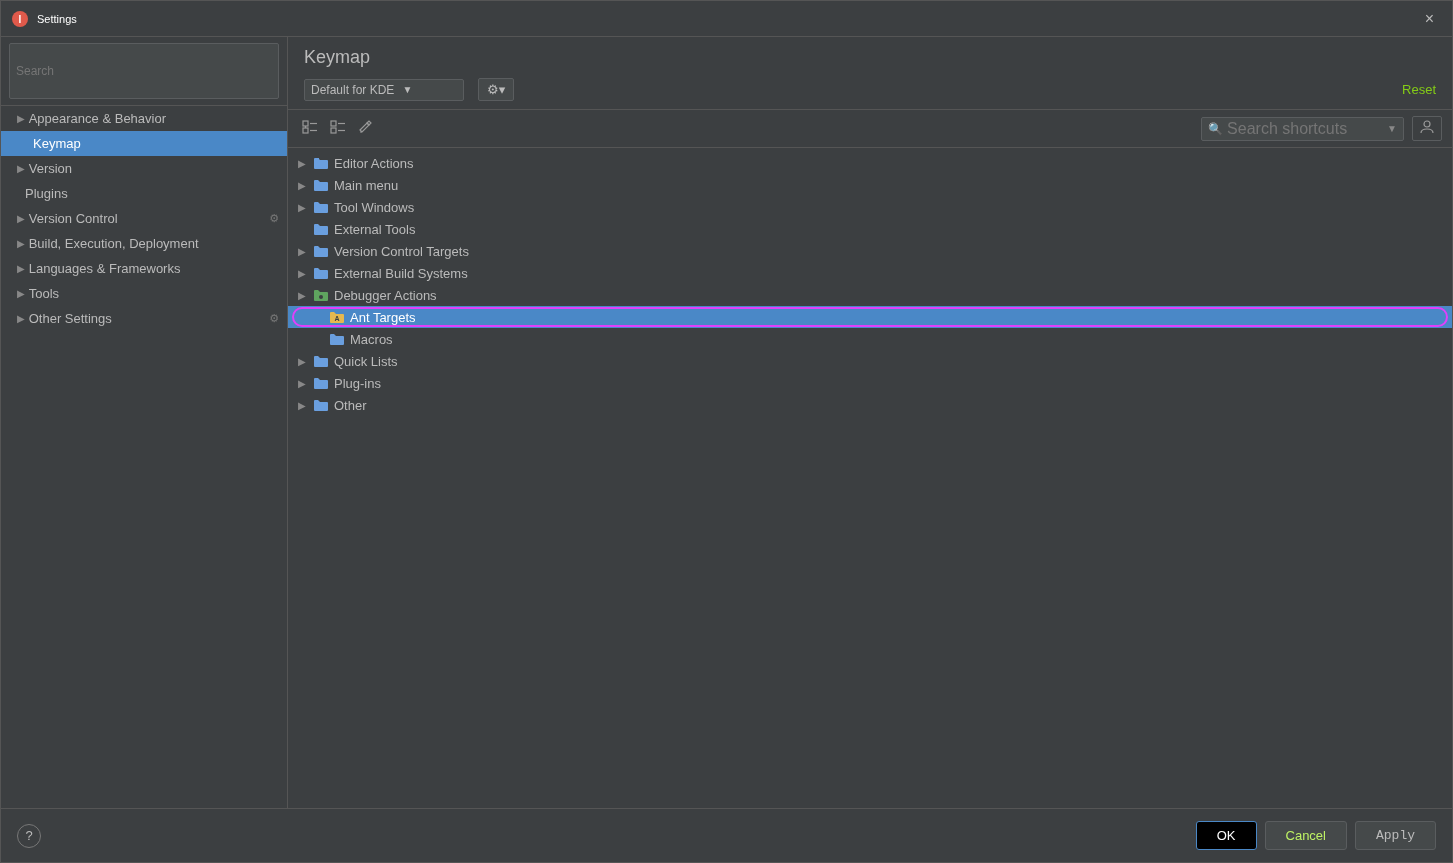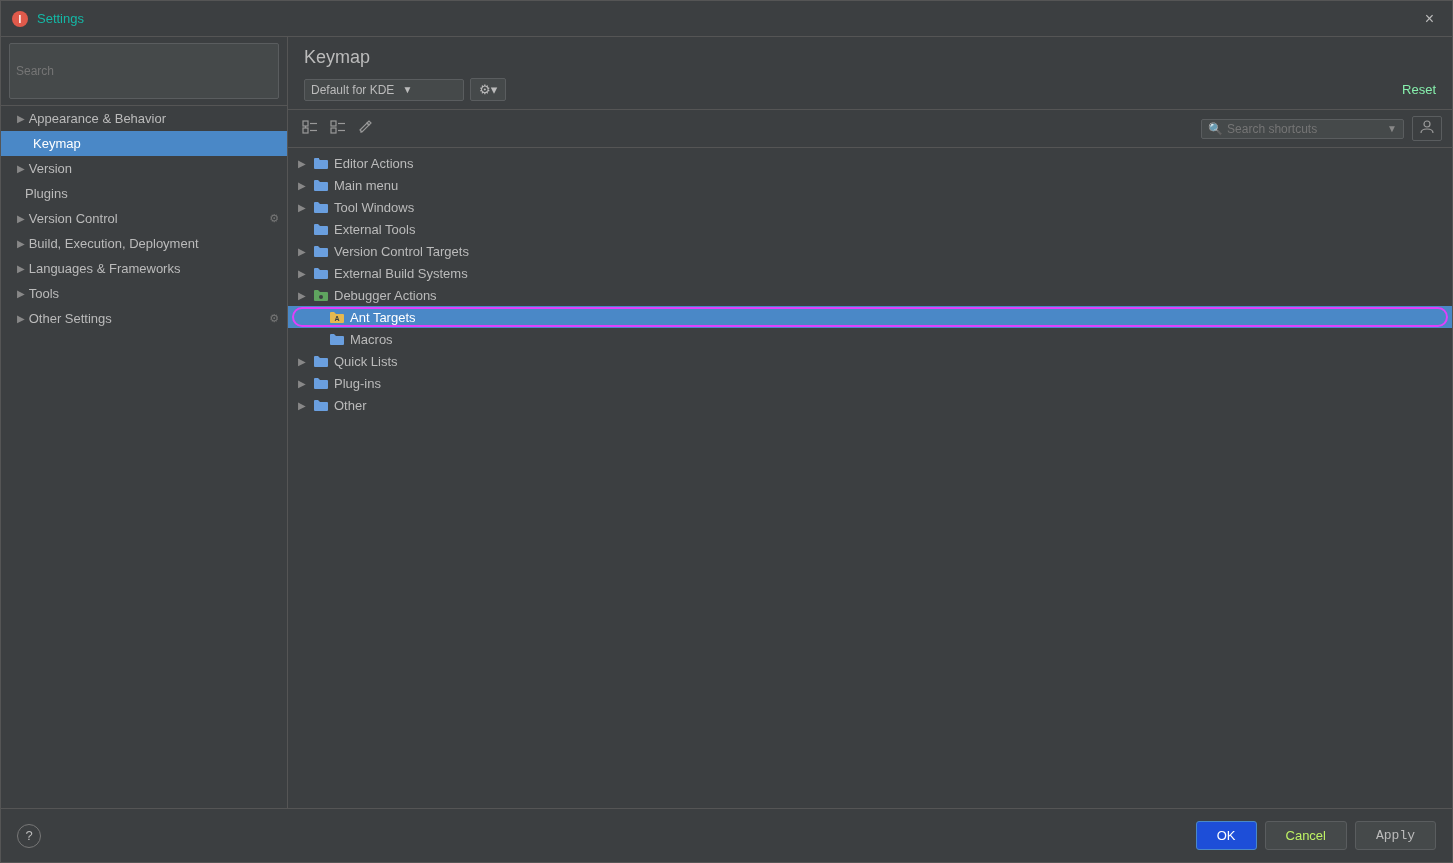--- a/index.html
+++ b/index.html
@@ -29,22 +29,22 @@
       border-bottom: 1px solid #555;
       flex-shrink: 0;
     }
     .title-bar-icon {
       width: 18px;
       height: 18px;
       margin-right: 8px;
       flex-shrink: 0;
     }
     .title-bar-title {
-      color: #14b8a6;
-      font-size: 13px;
+      color: #ffffff;
+      font-size: 11px;
       flex: 1;
     }
     .title-bar-close {
       color: #bbbbbb;
       cursor: pointer;
       font-size: 16px;
       padding: 4px 8px;
     }
     .content-area {
       display: flex;
@@ -120,21 +120,21 @@
     }
     .main-title {
       font-size: 18px;
       color: #bbbbbb;
       margin-bottom: 10px;
     }
     .keymap-controls {
       display: flex;
       align-items: center;
       padding-bottom: 8px;
-      gap: 6px;
+      gap: 14px;
     }
     .keymap-dropdown {
       display: flex;
       align-items: center;
       background: #45494a;
       border: 1px solid #5a5d5f;
       border-radius: 2px;
       padding: 3px 6px;
       color: #bbbbbb;
       font-size: 12px;
@@ -149,21 +149,21 @@
       background: #45494a;
       border: 1px solid #5a5d5f;
       border-radius: 2px;
       color: #bbbbbb;
       padding: 3px 8px;
       cursor: pointer;
       font-size: 13px;
     }
     .reset-btn {
       margin-left: auto;
-      color: #86efac;
+      color: #84cc16;
       cursor: pointer;
       font-size: 13px;
       background: none;
       border: none;
     }
     
     .tree-toolbar {
       display: flex;
       align-items: center;
       padding: 6px 10px;
@@ -298,21 +298,21 @@
       gap: 8px;
     }
     .action-btn {
       padding: 6px 20px;
       border-radius: 3px;
       font-size: 13px;
       cursor: pointer;
       border: 1px solid #5a5d5f;
     }
     .action-btn.ok {
-      background: #1d4ed8;
+      background: #000000;
       color: #ffffff;
       border-color: #4a88c7;
     }
     .action-btn.cancel {
       background: #45494a;
       color: #bef264;
     }
     .action-btn.apply {
       background: #45494a;
       color: #bbbbbb;
@@ -429,21 +429,21 @@
         </button>
         <button class="toolbar-btn" title="Edit">
           <svg width="14" height="14" viewBox="0 0 14 14">
             <path d="M2 10 L9 3 L11 5 L4 12 Z" fill="none" stroke="#999" stroke-width="1.2"></path>
             <path d="M9 3 L11 1 L13 3 L11 5 Z" fill="none" stroke="#999" stroke-width="1.2"></path>
             <line x1="2" y1="12" x2="4" y2="12" stroke="#999" stroke-width="1.2"></line>
           </svg>
         </button>
         <div class="toolbar-search" style="margin-left:auto;">
           <span style="color:#888;margin-right:4px;font-size:12px;">🔍</span>
-          <input type="text" style="background: none; border: none; color: rgb(187, 187, 187); font-size: 12px; outline: none; width: 160px;" placeholder="Search shortcuts">
+          <input type="text" style="background: none; border: none; color: rgb(187, 187, 187); font-size: 16px; outline: none; width: 160px;" placeholder="Search shortcuts">
           <span class="search-arrow" style="font-size:10px;color:#888;">▼</span>
         </div>
         <button class="toolbar-person-btn" title="Filter by person">
           <svg width="16" height="16" viewBox="0 0 16 16">
             <circle cx="8" cy="5" r="3" fill="none" stroke="#999" stroke-width="1.2"></circle>
             <path d="M2 14 Q2 10 8 10 Q14 10 14 14" fill="none" stroke="#999" stroke-width="1.2"></path>
           </svg>
         </button>
       </div>
 

